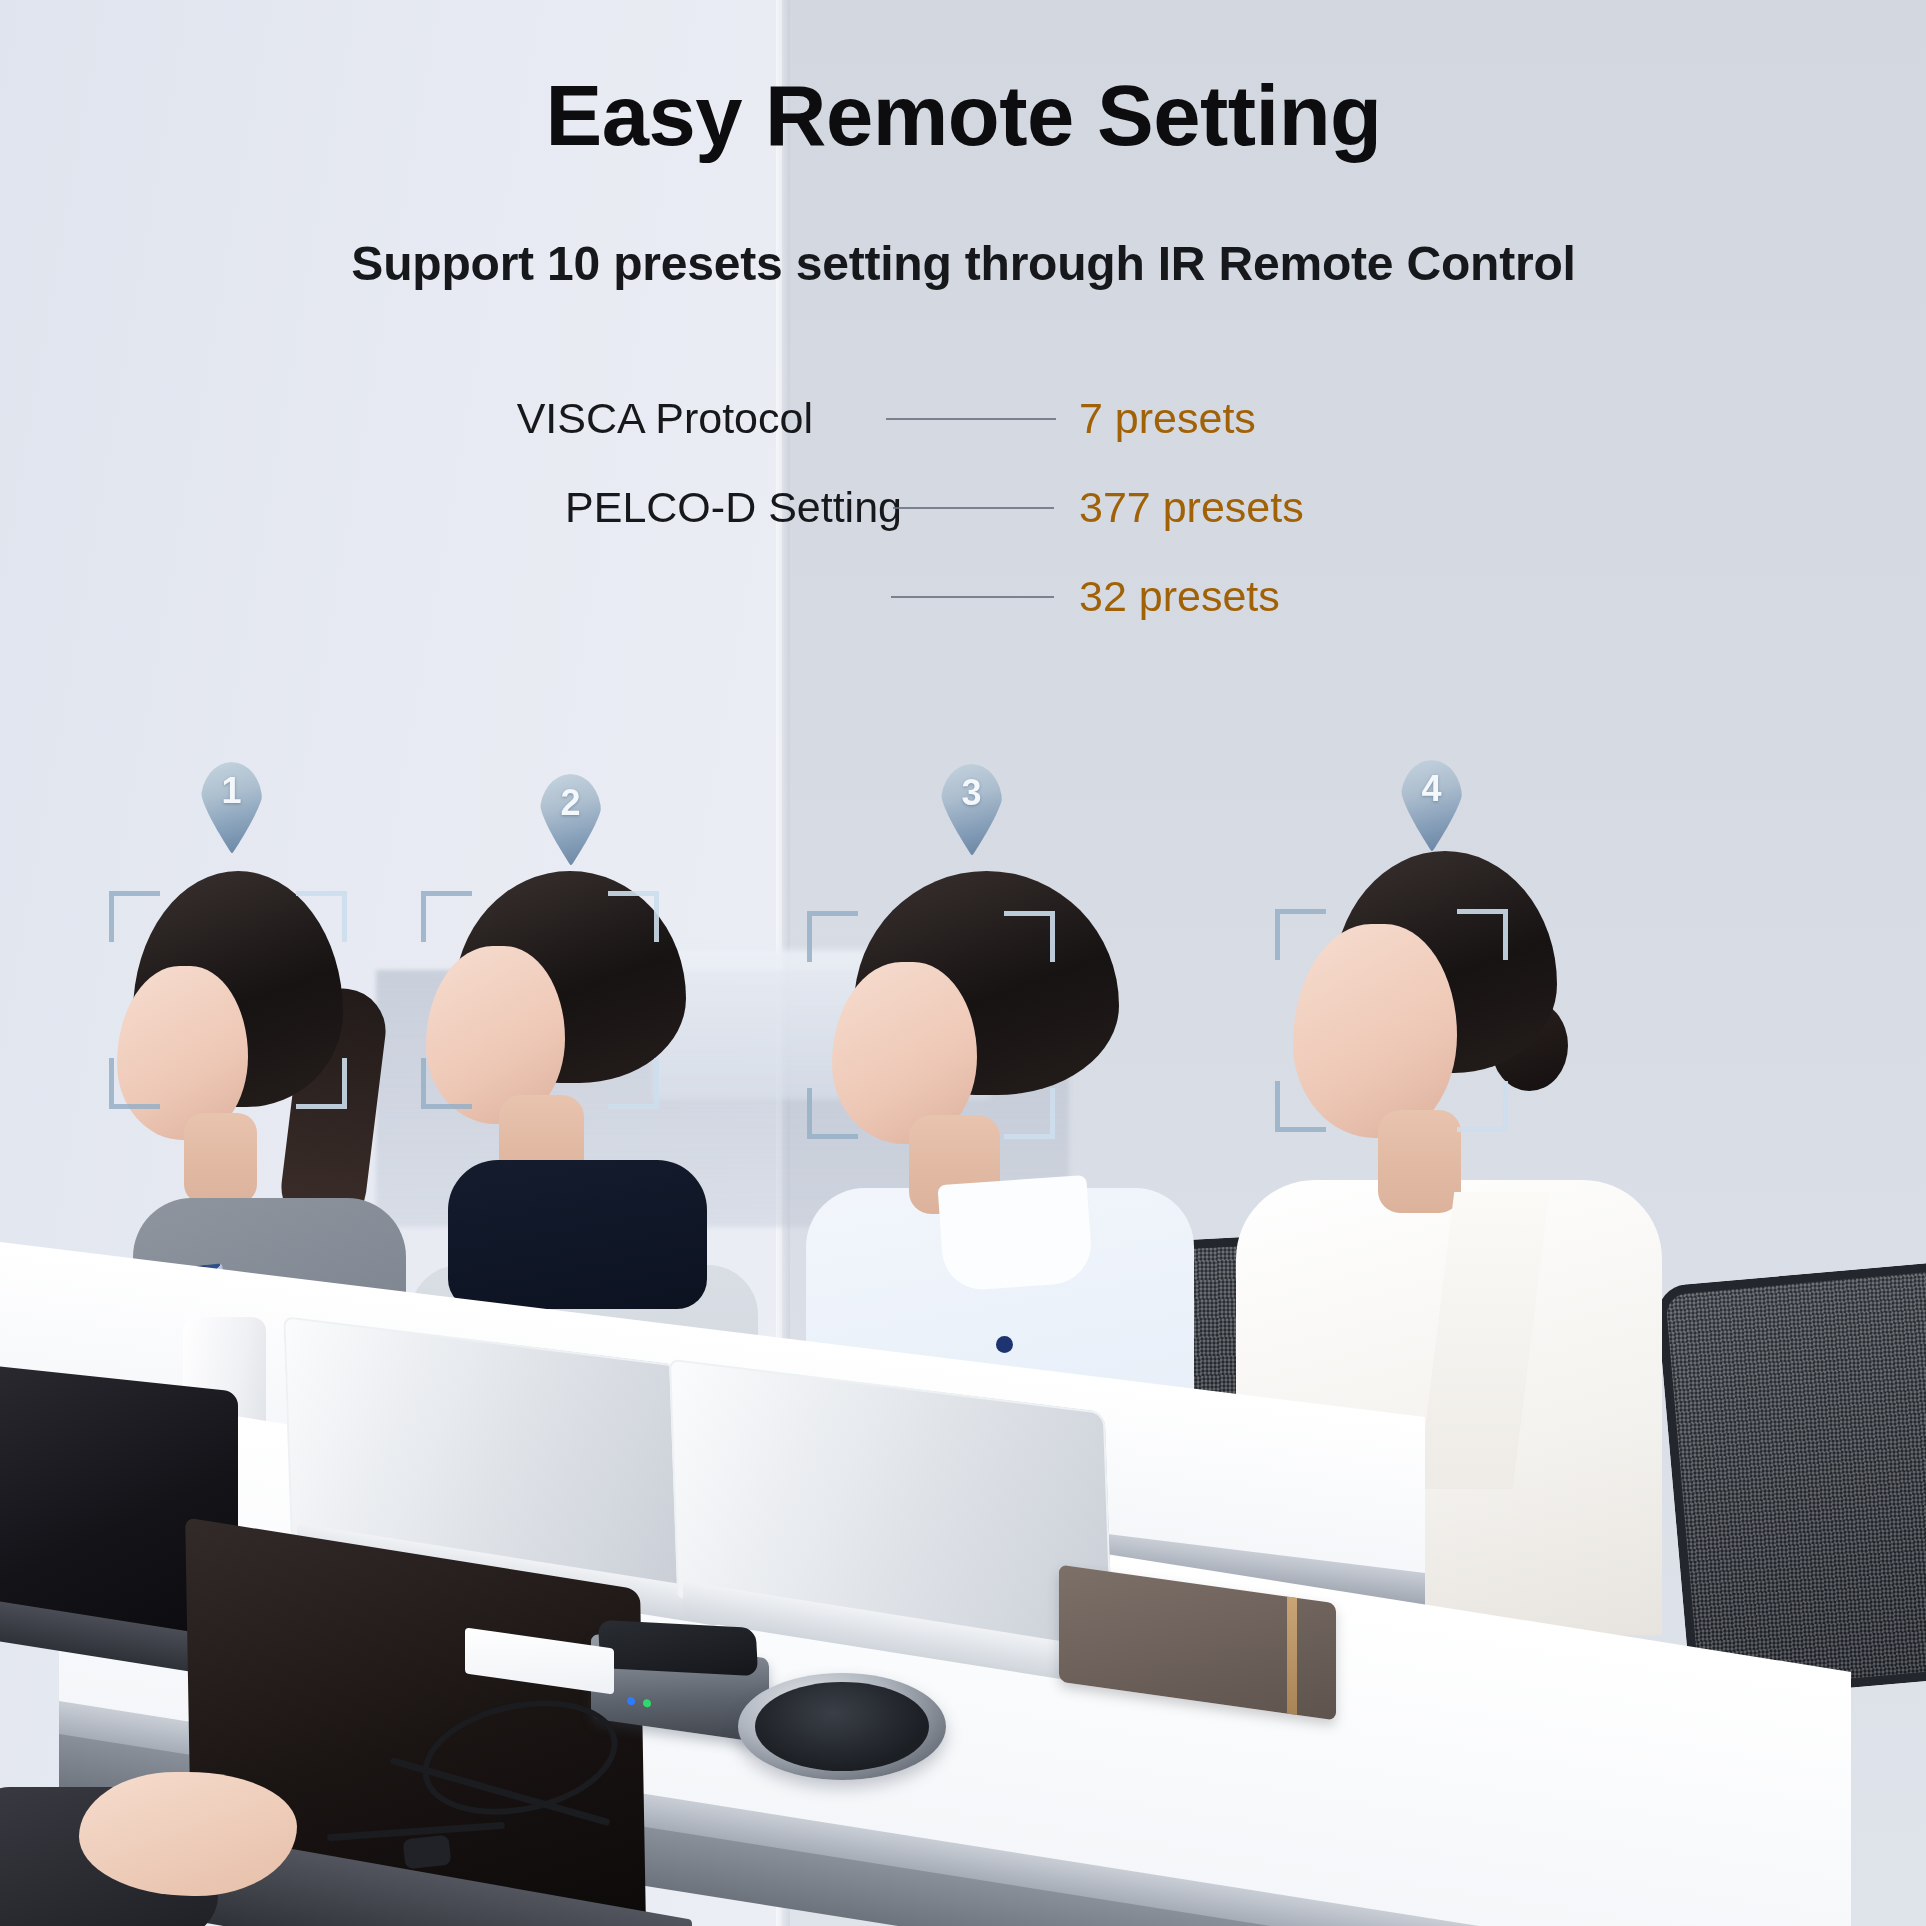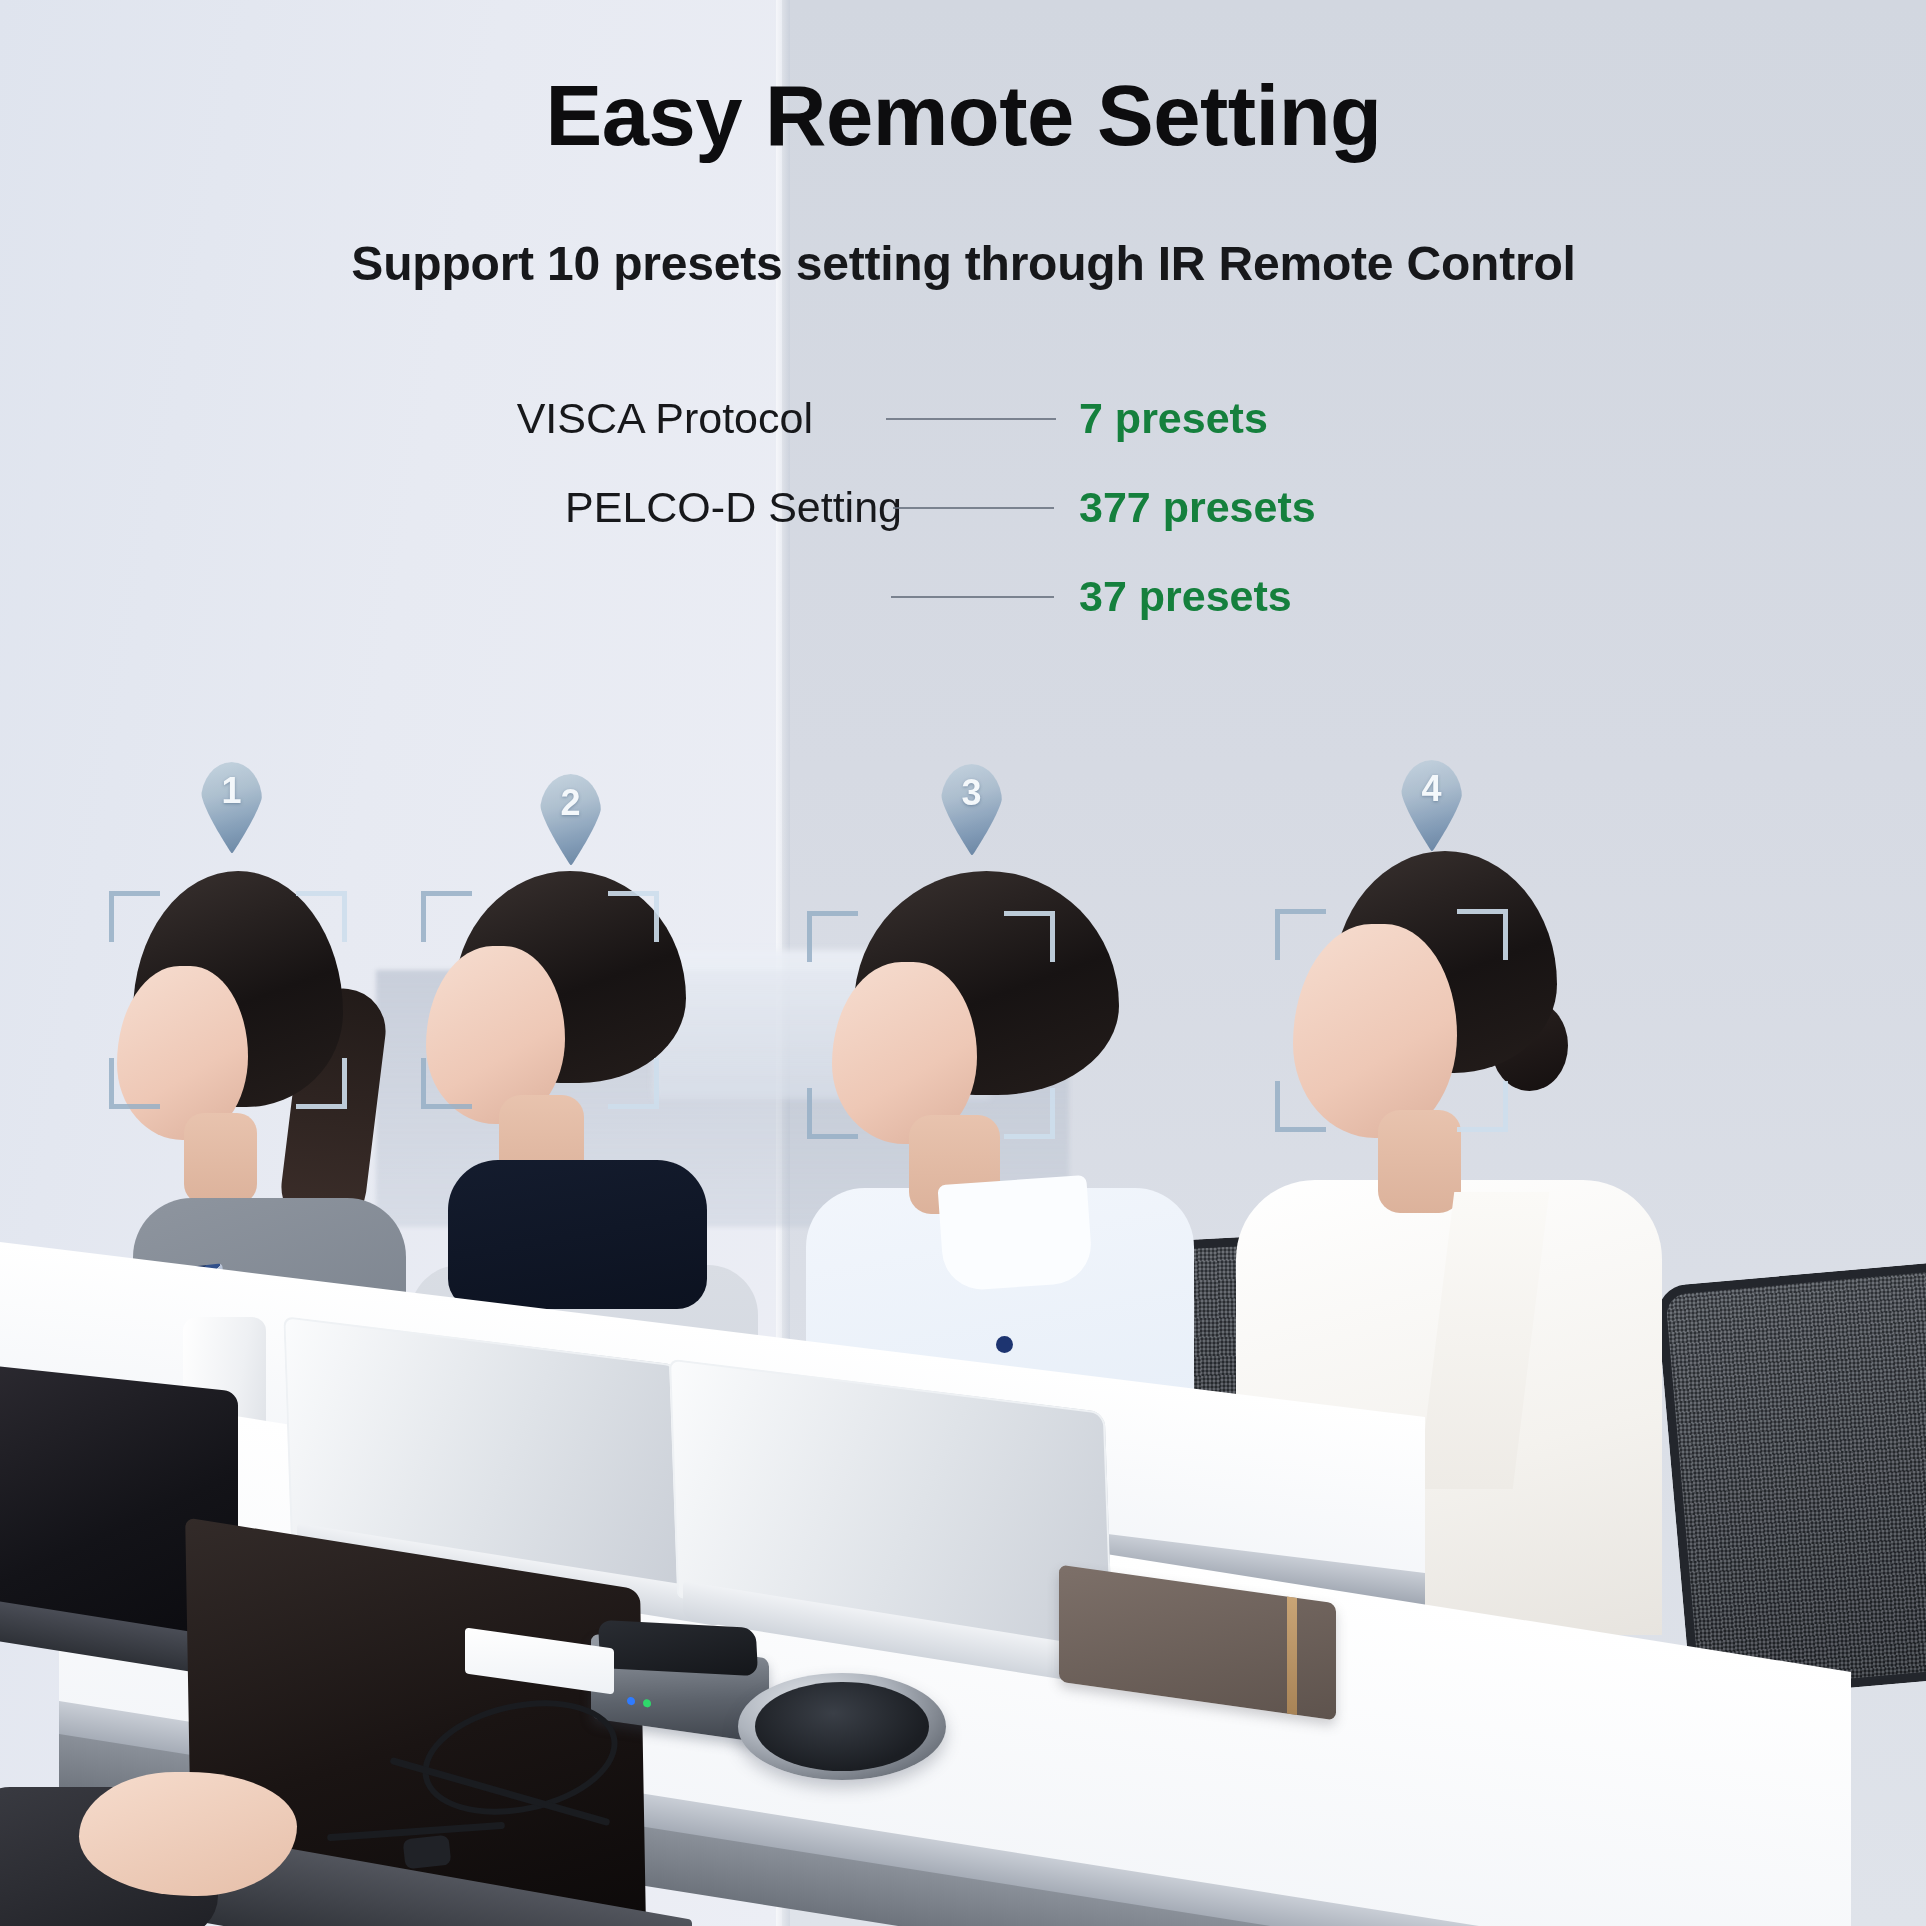--- a/index.html
+++ b/index.html
@@ -55,21 +55,21 @@
     position:absolute; text-align:right;
     font-size:43px; color:#17181b; font-weight:400;
     white-space:nowrap;
   }
   .pline{
     position:absolute; height:2px;
     background:#6a7280; opacity:.85;
   }
   .pvalue{
     position:absolute; left:1079px;
-    font-size:43px; color:#15803d; font-weight:700; white-space:nowrap;
+    font-size:43px; color:#a16207; font-weight:400; white-space:nowrap;
   }
   .prow.r0 .plabel{ right:1114px; }
   .prow.r0 .pline{ left:886px; width:170px; }
   .prow.r1 .plabel{ right:1025px; }
   .prow.r1 .pline{ left:893px; width:161px; }
   .prow.r2 .plabel{ right:1025px; }
   .prow.r2 .pline{ left:891px; width:163px; }
 
   
   .pin{ position:absolute; width:61px; height:91px; }
@@ -230,21 +230,21 @@
     </div>
 
     <div class="prow r1">
       <span class="plabel">PELCO-D Setting</span>
       <span class="pline"></span>
       <span class="pvalue">377 presets</span>
     </div>
 
     <div class="prow r2">
       <span class="pline"></span>
-      <span class="pvalue">37 presets</span>
+      <span class="pvalue">32 presets</span>
     </div>
 
   </div>
 
   <div class="chair" style="left:1030px;top:1242px;width:248px;height:327px;transform:rotate(-3deg);"></div>
   <div class="chair" style="left:1673px;top:1272px;width:327px;height:416px;transform:rotate(-5deg);"></div>
   <div class="chair" style="left:0px;top:1287px;width:149px;height:297px;transform:rotate(4deg);"></div>
 
   <div class="person" id="p1" style="left:107px;top:871px;width:317px;height:673px;">
     <div class="shirt"></div>

